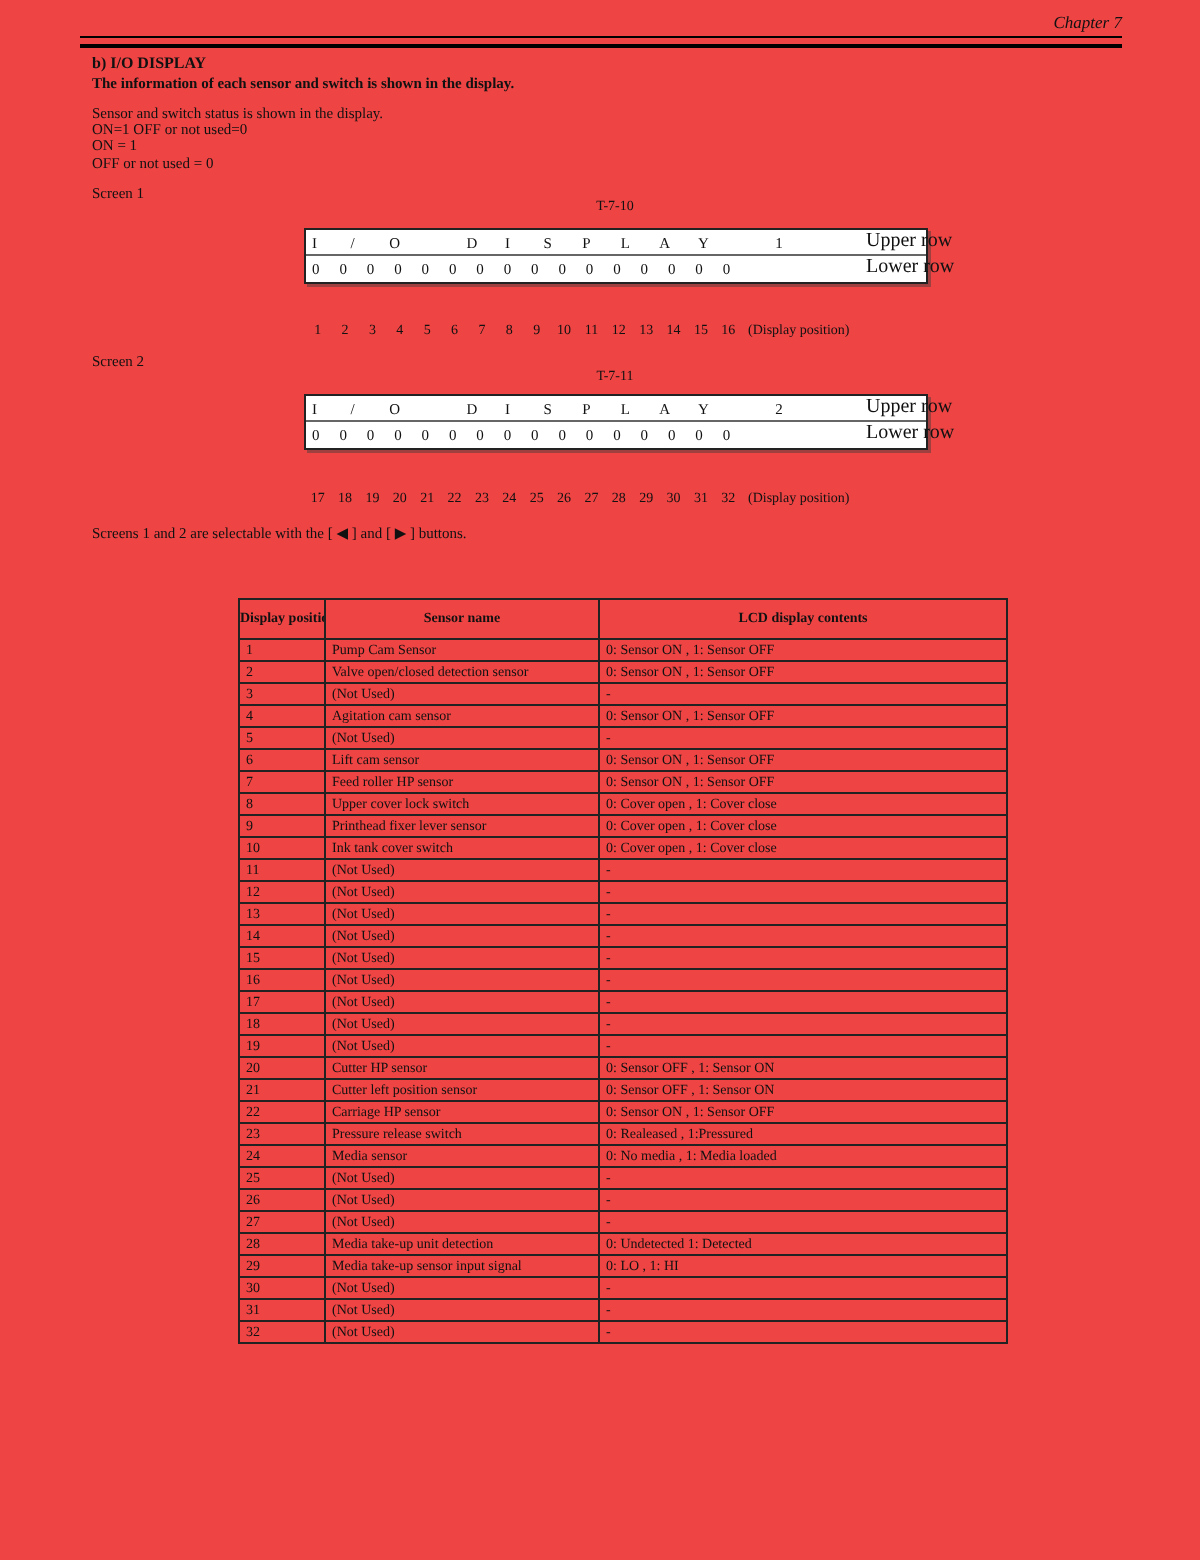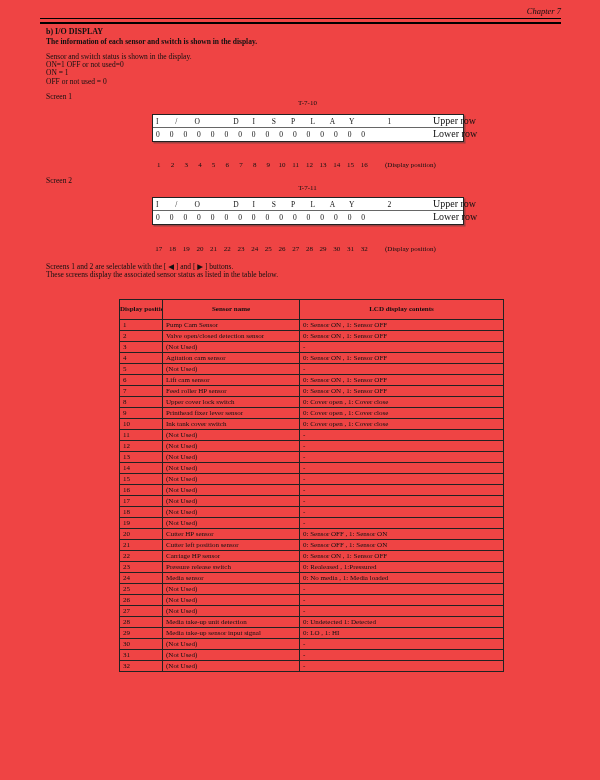--- a/index.html
+++ b/index.html
@@ -37,21 +37,21 @@
     padding-left:3px; box-sizing:border-box; font-size:7.5px; white-space:nowrap;
   }
   .lcd-row.upper { border-bottom:1px solid #666; }
   .ucell { width:19.3px; flex:none; }
   .lcell { width:13.7px; flex:none; }
   .rowlabel { position:absolute; left:262px; top:0; height:12px; line-height:12px; font-size:10px;margin-left:18px; }
   .pos-row { position:absolute; left:152px; display:flex; font-size:7px; align-items:baseline; white-space:nowrap; }
   #pos-1 { top:161px; }
   #pos-2 { top:245px; }
   .pcell { width:13.7px; flex:none; text-align:center; }
-  .pos-caption { margin-left:14px; }
+  .pos-caption { margin-left:3px; }
   table.sensor {
     position:absolute; top:299px; left:119px; width:384px;
     border-collapse:collapse; table-layout:fixed; font-size:7px;
   }
   table.sensor th, table.sensor td {
     border:1px solid #222; padding:0 0 0 3px; height:10px; line-height:10px;
     overflow:hidden; white-space:nowrap; text-align:left; font-weight:normal;
   }
   table.sensor thead th {
     font-weight:bold; text-align:center; height:19px; line-height:9px;
@@ -198,21 +198,20 @@
       <span class="pcell">28</span>
       <span class="pcell">29</span>
       <span class="pcell">30</span>
       <span class="pcell">31</span>
       <span class="pcell">32</span>
       <span class="pos-caption">(Display position)</span>
     </div>
 
   <div class="bodylines" id="selection-note">
       <div>Screens 1 and 2 are selectable with the [ ◀ ] and [ ▶ ] buttons.</div>
-      <div>These screens display the associated sensor status as listed in the table below.</div>
     </div>
 
 
   <table class="sensor" id="sensor-table">
     <colgroup>
         <col class="c1">
         <col class="c2">
         <col class="c3">
       </colgroup>
     <thead>

